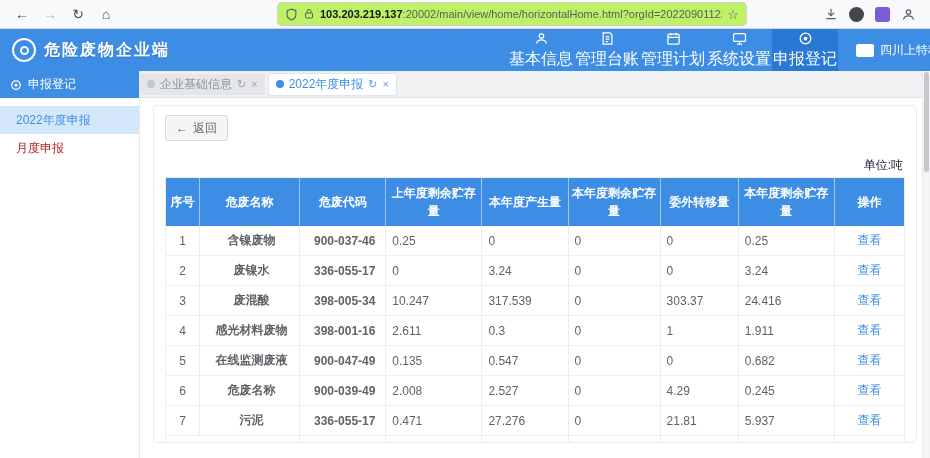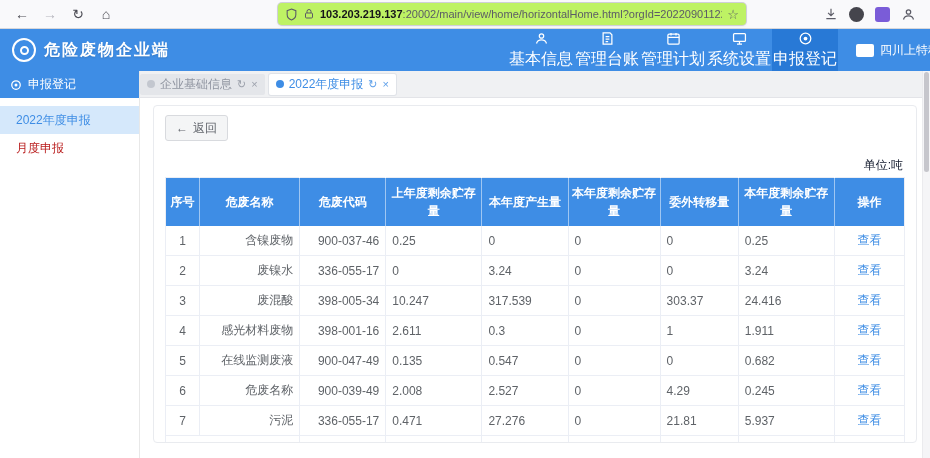--- a/index.html
+++ b/index.html
@@ -54,21 +54,21 @@
   .content{flex:1;padding:7px 13px;background:#fff;min-height:0;}
   .card{border:1px solid #e9ebef;border-radius:4px;height:338px;padding:9px 11px;overflow:hidden;}
   .back-btn{display:inline-flex;align-items:center;gap:5px;border:1px solid #d8dade;background:#f4f5f6;color:#62666d;font-size:12px;height:26px;padding:0 10px;border-radius:3px;cursor:pointer;font-family:inherit;}
   .unit{text-align:right;color:#0f172a;margin:16px 2px 3px 0;font-size:12px;}
 
   table.waste{width:100%;border-collapse:collapse;table-layout:fixed;border:1px solid #ebeef5;}
   .waste th{background:#3e8de5;color:#fff;font-weight:bold;font-size:12px;padding:6px 2px;text-align:center;border-right:1px solid rgba(255,255,255,.5);line-height:1.5;vertical-align:middle;}
   .waste th:last-child{border-right:none;}
   .waste td{font-size:12px;color:#5f6368;padding:6px 6px;border-right:1px solid #ebeef5;border-bottom:1px solid #ebeef5;overflow:hidden;white-space:nowrap;}
   .waste td:last-child{border-right:none;}
-  .al-left{text-align:right;padding-left:10px !important;}
+  .al-left{text-align:center;padding-left:10px !important;font-weight:bold;}
   .al-center{text-align:center;}
   .num{text-align:left;padding-right:27px !important;}
   .view-link{color:#3e8de5;cursor:pointer;text-decoration:none;margin-top:10px;}
   .total-row td{padding-top:12px;padding-bottom:12px;border-bottom:none;}
 
   .scrollbar{position:absolute;top:71px;right:0;width:8px;height:387px;background:#f5f5f7;border-left:1px solid #ebebee;}
   .scroll-thumb{position:absolute;top:1px;left:1px;width:5px;height:100px;background:#c6c6cc;border-radius:3px;}
 </style>
 </head>
 <body>

